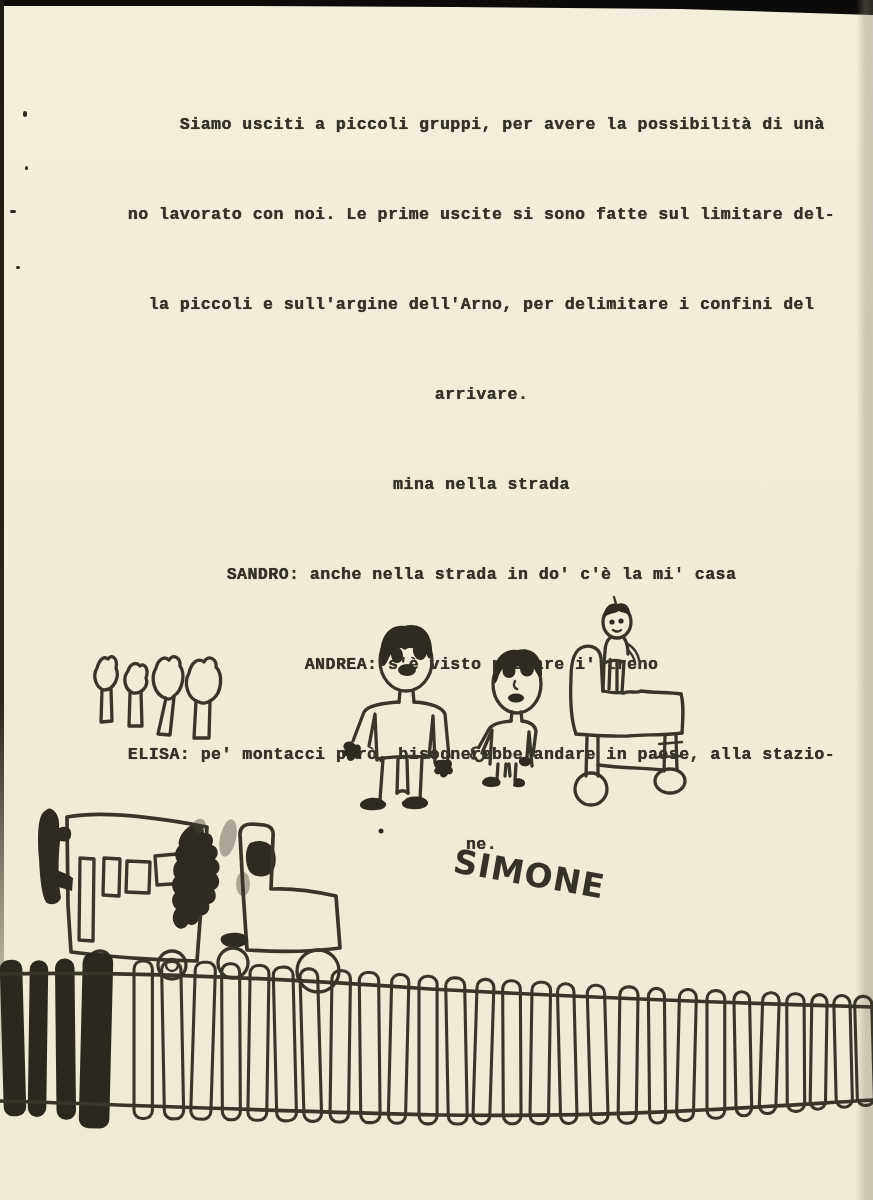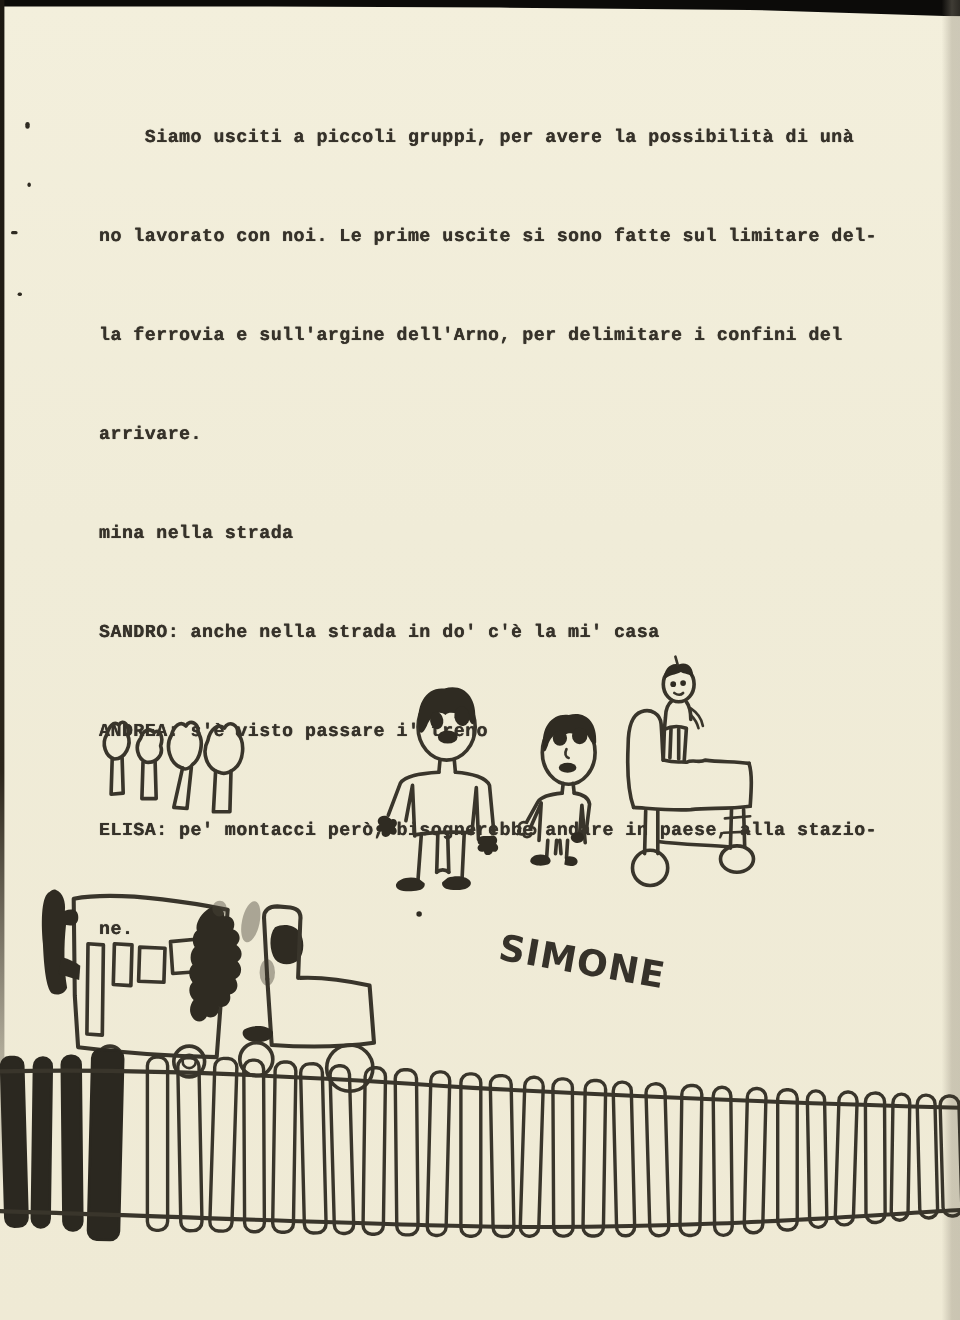--- a/index.html
+++ b/index.html
@@ -9,21 +9,21 @@
   .scan-top{position:absolute;top:0;left:0;width:873px;height:15px;background:#0c0b09;
             clip-path:polygon(0 0,100% 0,100% 100%,78% 60%,52% 46%,28% 40%,0 40%);}
   .scan-left{position:absolute;top:0;left:0;width:4px;height:1080px;
              background:linear-gradient(180deg,#1c1812,#2c261b 65%,rgba(44,38,27,0));}
   .scan-right{position:absolute;top:0;right:0;width:17px;height:100%;
               background:linear-gradient(90deg,rgba(146,139,123,0),rgba(146,139,123,.38) 55%,rgba(116,110,96,.30));}
   .typed{position:absolute;top:50px;left:0;width:873px;padding-left:90px;box-sizing:border-box;
          font-family:"Liberation Mono","DejaVu Sans Mono",monospace;
          font-size:16.5px;font-weight:700;line-height:30px;letter-spacing:0.5px;
          color:#36322a;white-space:pre;
-         text-shadow:0 0 .7px rgba(40,36,28,.9),.3px .3px 0 rgba(40,36,28,.5);}
+         text-shadow:0 0 .7px rgba(40,36,28,.9),.3px .3px 0 rgba(40,36,28,.5);text-align:center;}
   svg.art{position:absolute;top:0;left:0;}
   .stroke{fill:none;stroke:#39352b;stroke-width:3.3;stroke-linecap:round;stroke-linejoin:round;}
   .thick{stroke-width:3.7;}
   .thin{stroke-width:2.4;}
   .fillink{fill:#2f2b22;stroke:none;}
   .smudge{fill:#4a453a;opacity:.42;stroke:none;}
   .slat{fill:none;stroke:#39352b;stroke-width:3.1;}
   .slat.dark{fill:#2b2820;stroke:#2b2820;stroke-width:2.5;}
   .sig{font-family:"DejaVu Sans","Liberation Sans",sans-serif;font-weight:bold;
        font-size:33px;letter-spacing:1px;fill:#36322a;}
@@ -31,21 +31,21 @@
 </head>
 <body>
 
 <div class="scan-top"></div>
 <div class="scan-left"></div>
 <div class="scan-right"></div>
 
 <div class="typed">
   <div class="tl">    Siamo usciti a piccoli gruppi, per avere la possibilità di unà</div>
   <div class="tl">no lavorato con noi. Le prime uscite si sono fatte sul limitare del-</div>
-  <div class="tl">la ferrovia e sull'argine dell'Arno, per delimitare i confini del</div>
+  <div class="tl">la piccoli e sull'argine dell'Arno, per delimitare i confini del</div>
   <div class="tl">arrivare.</div>
   <div class="tl">mina nella strada</div>
   <div class="tl">SANDRO: anche nella strada in do' c'è la mi' casa</div>
   <div class="tl">ANDREA: s'è visto passare i' treno</div>
   <div class="tl">ELISA: pe' montacci però, bisognerebbe andare in paese, alla stazio-</div>
   <div class="tl">ne.</div>
 </div>
 
 <svg class="art" width="873" height="1200" viewBox="0 0 873 1200">
 

